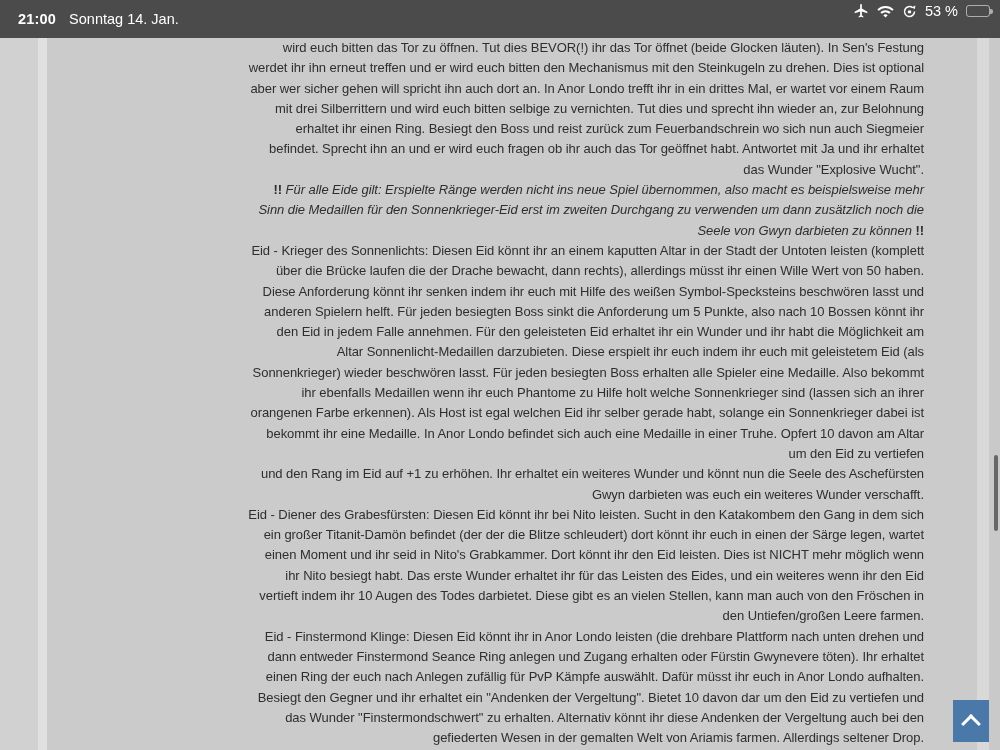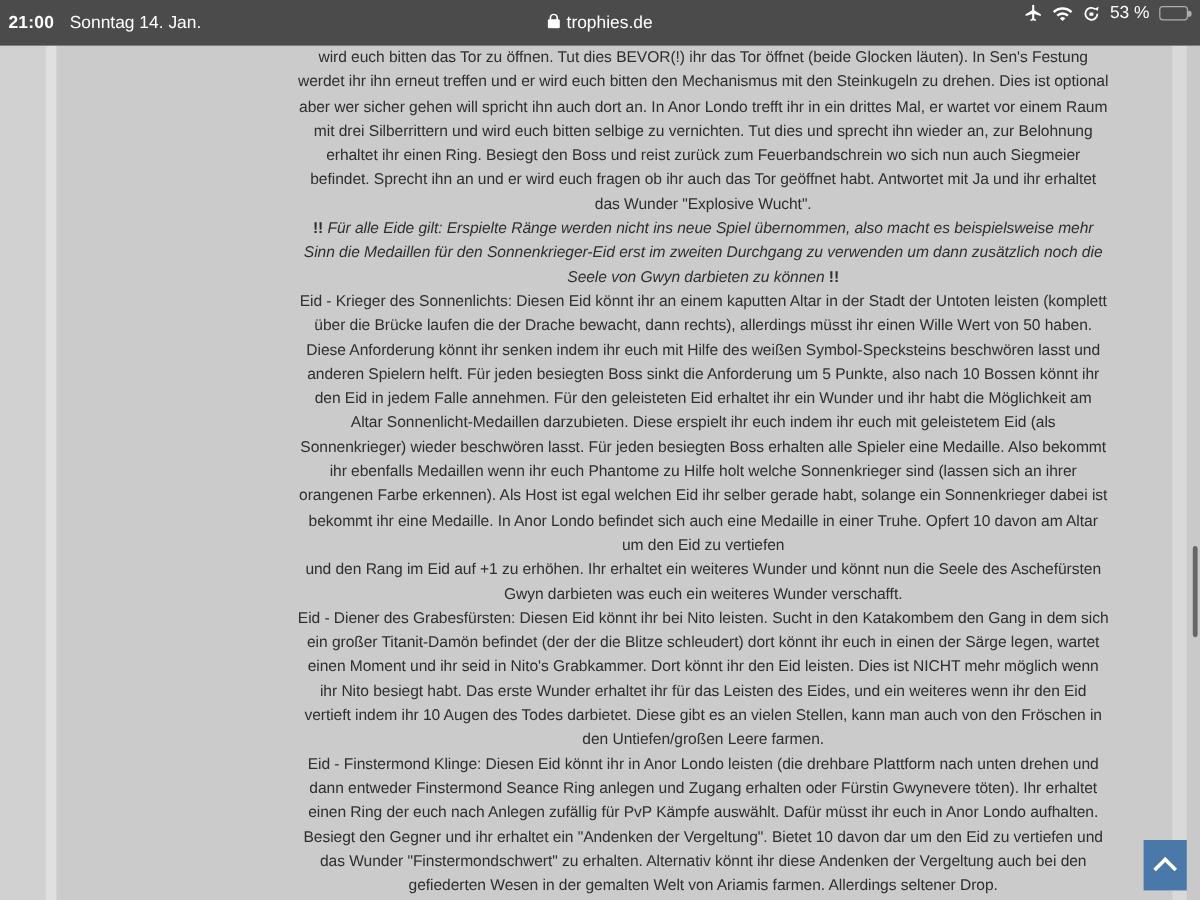--- a/index.html
+++ b/index.html
@@ -8,21 +8,21 @@
     background:#cbcbcb;
     font-family:"Liberation Sans","DejaVu Sans",sans-serif;
     -webkit-font-smoothing:antialiased;
   }
   
   .status-bar{
     position:absolute;left:0;top:0;width:1000px;height:38px;
     background:#4b4b4b;color:#fff;display:flex;align-items:center;
     font-size:14.5px;z-index:10;
   }
-  .sb-left{position:absolute;left:7px;top:0;height:38px;display:flex;align-items:center;gap:13px;}
+  .sb-left{position:absolute;left:18px;top:0;height:38px;display:flex;align-items:center;gap:13px;}
   .sb-time{font-weight:600;letter-spacing:.2px;}
   .sb-date{font-weight:400;}
   .sb-center{
     position:absolute;left:0;right:0;top:0;height:38px;margin:0 auto;
     display:flex;align-items:center;justify-content:center;gap:5px;width:200px;
   }
   .sb-right{position:absolute;right:10px;top:0;height:22px;display:flex;align-items:center;gap:8px;}
   .sb-right svg{display:block;}
   .battery{
     width:24px;height:11.5px;border:1px solid rgba(255,255,255,.55);
@@ -35,21 +35,21 @@
   }
   
   .zone-left{position:absolute;left:0;top:38px;bottom:0;width:38px;background:#d1d1d1;}
   .strip-left{position:absolute;left:38px;top:38px;bottom:0;width:9px;background:#e0e0e0;}
   .strip-right{position:absolute;left:977px;top:38px;bottom:0;width:12px;background:#d9d9d9;}
   .zone-right{position:absolute;left:989px;top:38px;bottom:0;width:11px;background:#c9c9c9;}
   
   .post{
     position:absolute;left:248px;top:38px;width:676px;
     font-size:13px;line-height:20.3px;color:#2e2e2e;letter-spacing:-0.05px;
-    text-align:center;
+    text-align:right;
   }
   .post p{margin:0;}
   .u{}
   .post b{font-weight:700;font-style:normal;}
   .post i{font-style:italic;}
   
   .scroll-thumb{
     position:absolute;left:994px;top:455px;width:4px;height:76px;
     background:#666;border-radius:2px;z-index:11;
   }
@@ -64,28 +64,20 @@
     transform:rotate(-45deg);
   }
 </style>
 </head>
 <body>
 
 <div class="status-bar">
   <div class="sb-left">
     <span class="sb-time">21:00</span>
     <span class="sb-date">Sonntag 14. Jan.</span>
-  </div>
-  <div class="sb-center">
-    <span>
-      <svg width="11" height="13" viewBox="0 0 11 13">
-          <path fill="#fff" d="M2 5V3.6A3.3 3.3 0 0 1 5.5.4 3.3 3.3 0 0 1 9 3.6V5h.4c.6 0 1.1.5 1.1 1.1v5.3c0 .6-.5 1.1-1.1 1.1H1.6c-.6 0-1.1-.5-1.1-1.1V6.1C.5 5.5 1 5 1.6 5H2zm1.4 0h4.2V3.6c0-1.2-.9-2.1-2.1-2.1s-2.1.9-2.1 2.1V5z"></path>
-        </svg>
-    </span>
-    <span>trophies.de</span>
   </div>
   <div class="sb-right">
     <span>
       <svg width="16" height="16" viewBox="0 0 24 24">
           <path fill="#fff" d="M21.5 15.5v-2.2l-8.2-5.1V2.8a1.3 1.3 0 0 0-2.6 0v5.4l-8.2 5.1v2.2l8.2-2.6v5.6l-2.2 1.6v1.7l3.5-1 3.5 1v-1.7l-2.2-1.6v-5.6l8.2 2.6z"></path>
         </svg>
     </span>
     <span>
       <svg width="17" height="13" viewBox="0 0 24 18">
           <path fill="#fff" d="M12 17.5l3.1-3.1a4.4 4.4 0 0 0-6.2 0L12 17.5zm-5.2-5.2a7.4 7.4 0 0 1 10.4 0l2.1-2.1a10.3 10.3 0 0 0-14.6 0l2.1 2.1zM2.6 8.1a13.3 13.3 0 0 1 18.8 0l2.1-2.1a16.2 16.2 0 0 0-23 0l2.1 2.1z"></path>

